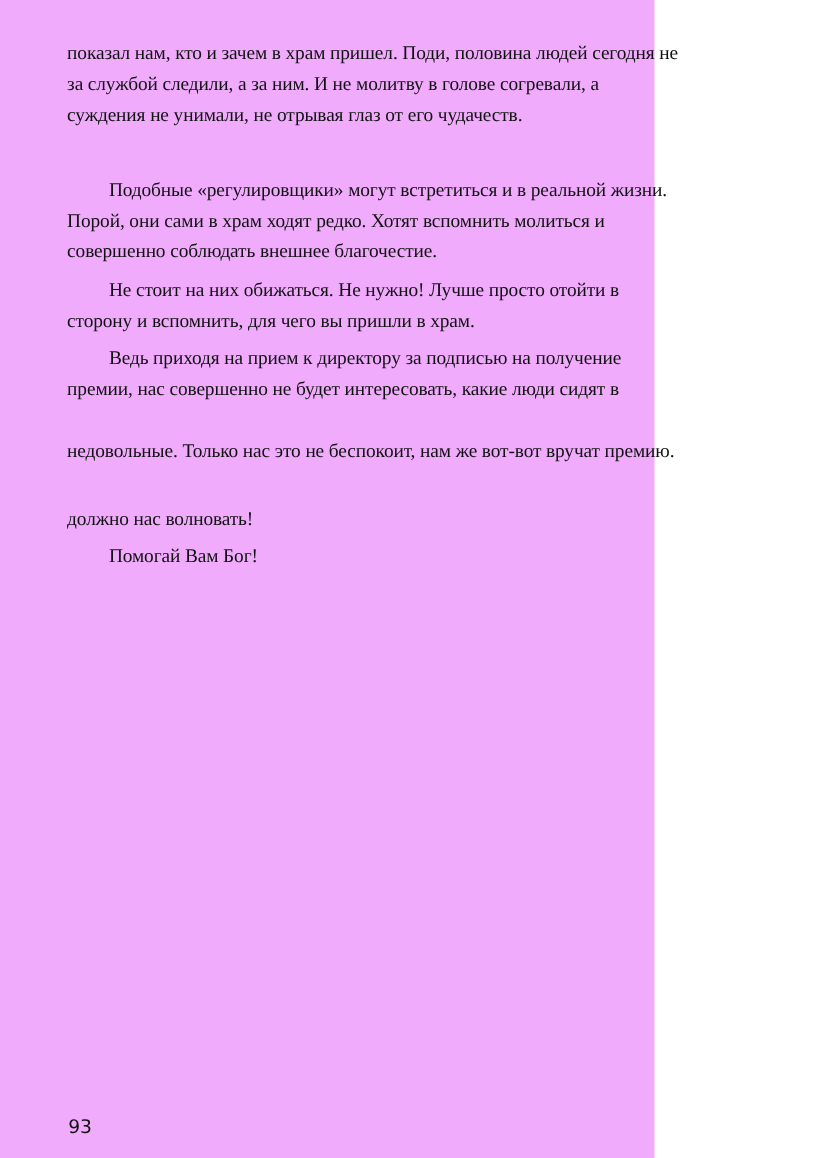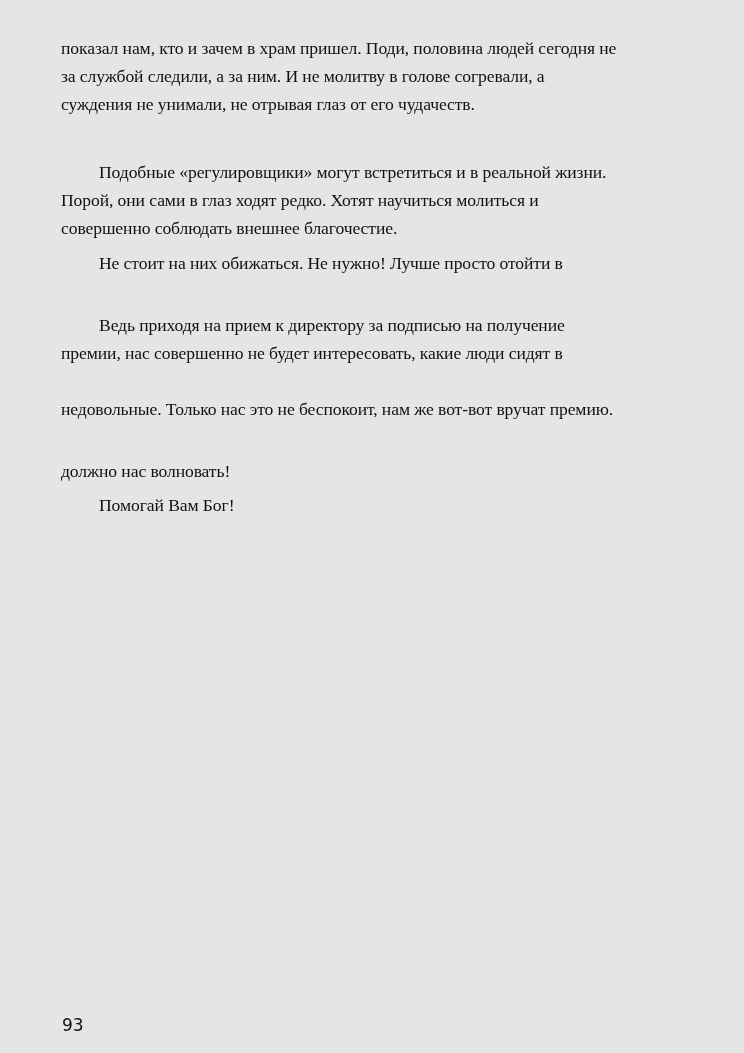--- a/index.html
+++ b/index.html
@@ -10,23 +10,23 @@
     body {
       width: 744px;
       height: 1053px;
       position: relative;
       overflow: hidden;
       color: #111111;
     }
     .page {
       position: absolute;
       left: 0; top: 0;
-      width: 744px;
+      width: 595px;
       height: 1053px;
-      background: #e5e5e5;
+      background: #f0abfc;
     }
     .line {
       position: absolute;
       left: 61px;
       font-family: "Liberation Serif", "DejaVu Serif", serif;
       font-size: 17.6px;
       line-height: 20px;
       white-space: nowrap;
       letter-spacing: -0.1px;
       color: #111111;
@@ -45,24 +45,25 @@
 </head>
 <body>
 
 <div class="page">
 
   <div class="line" style="top:38px">показал нам, кто и зачем в храм пришел. Поди, половина людей сегодня не</div>
   <div class="line" style="top:66px">за службой следили, а за ним. И не молитву в голове согревали, а</div>
   <div class="line" style="top:94px">суждения не унимали, не отрывая глаз от его чудачеств.</div>
 
   <div class="line indent" style="top:162px">Подобные «регулировщики» могут встретиться и в реальной жизни.</div>
-  <div class="line" style="top:190px">Порой, они сами в глаз ходят редко. Хотят научиться молиться и</div>
+  <div class="line" style="top:190px">Порой, они сами в храм ходят редко. Хотят вспомнить молиться и</div>
   <div class="line" style="top:218px">совершенно соблюдать внешнее благочестие.</div>
 
   <div class="line indent" style="top:253px">Не стоит на них обижаться. Не нужно! Лучше просто отойти в</div>
+  <div class="line" style="top:281px">сторону и вспомнить, для чего вы пришли в храм.</div>
 
   <div class="line indent" style="top:315px">Ведь приходя на прием к директору за подписью на получение</div>
   <div class="line" style="top:343px">премии, нас совершенно не будет интересовать, какие люди сидят в</div>
   <div class="line" style="top:399px">недовольные. Только нас это не беспокоит, нам же вот-вот вручат премию.</div>
 
   <div class="line" style="top:461px">должно нас волновать!</div>
 
   <div class="line indent" style="top:495px">Помогай Вам Бог!</div>
 
   <div class="page-number">93</div>

